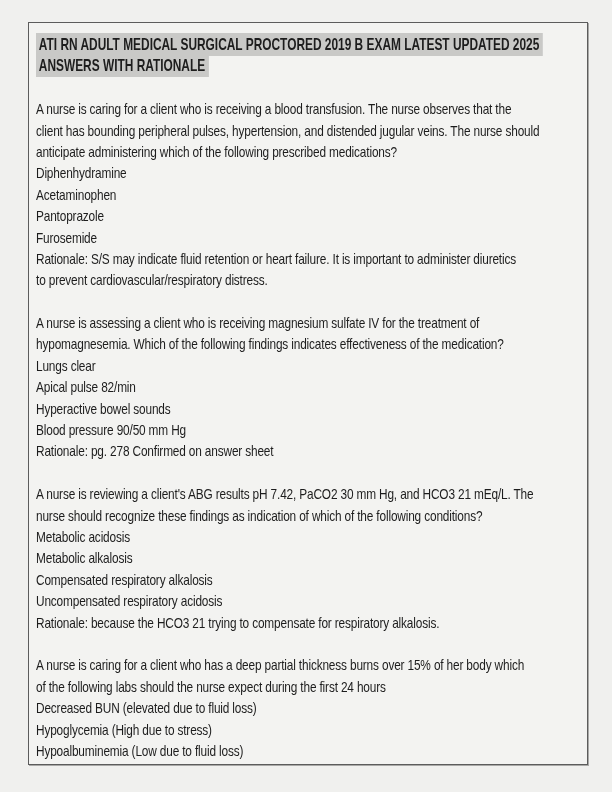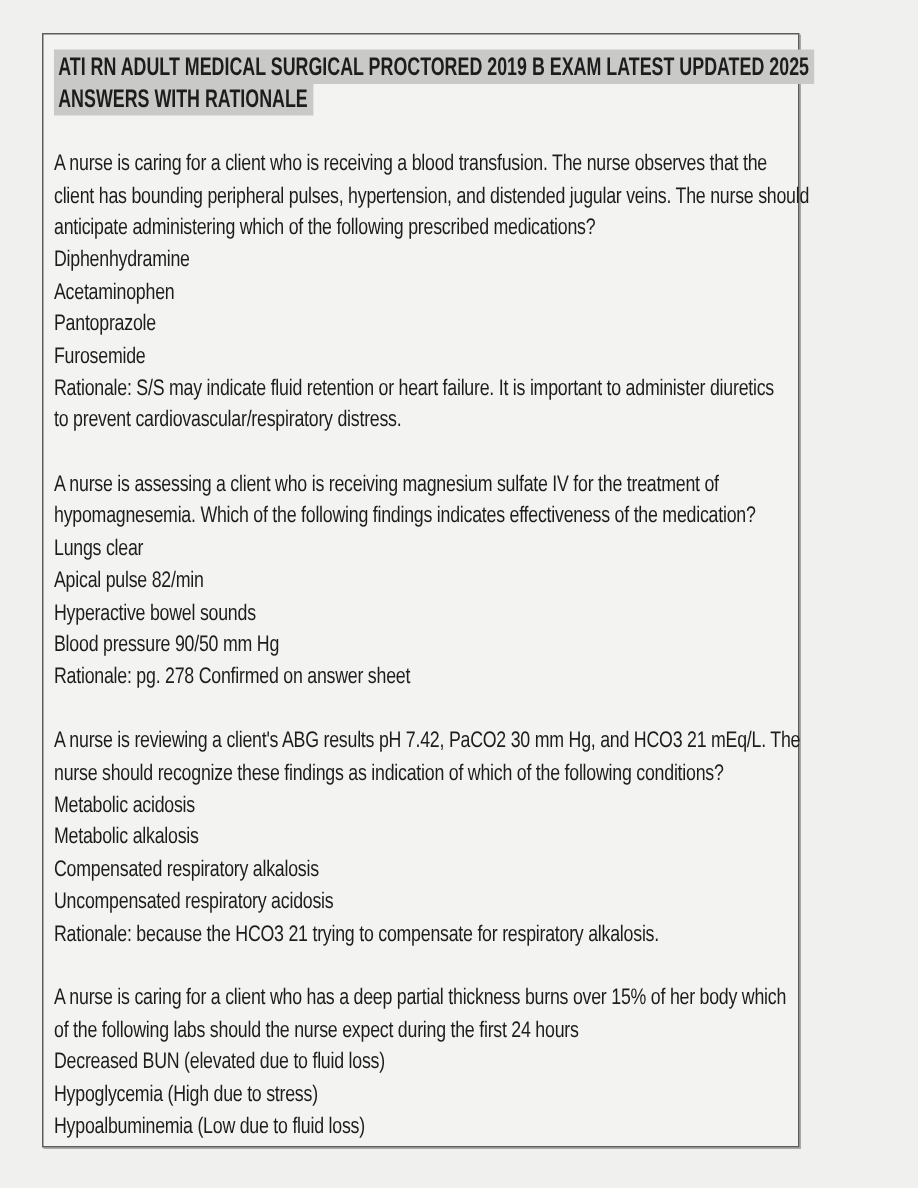--- a/index.html
+++ b/index.html
@@ -14,21 +14,21 @@
   body{
     width:612px;height:792px;
     background:var(--canvas-bg);
     font-family:"Liberation Sans",sans-serif;
     position:relative;
     overflow:hidden;
   }
   .page{
     position:absolute;
     left:28px;top:22px;
-    width:505px;height:743px;
+    width:560px;height:743px;
     background:var(--page-bg);
     border:1px solid var(--border);
     box-shadow:1px 1px 0 #a9a9a7;
   }
   .content{
     padding:11px 0 0 7px;
   }
   .tline{
     height:21.4px;
     line-height:21.4px;

